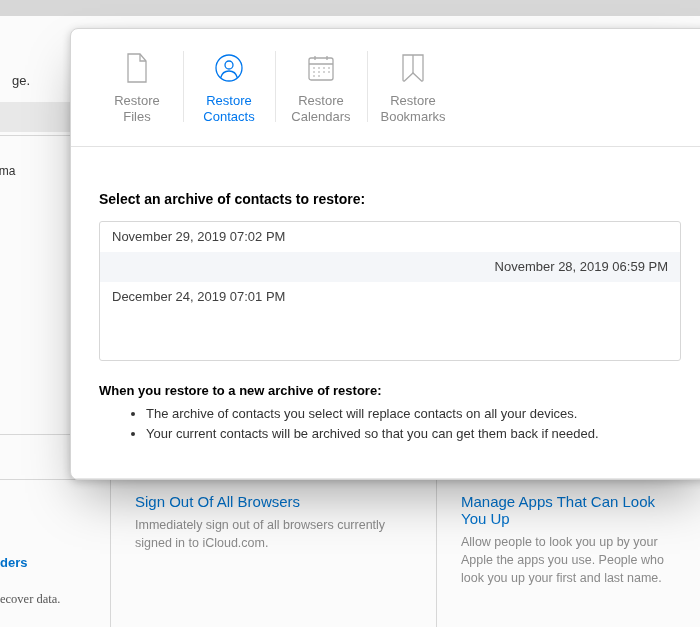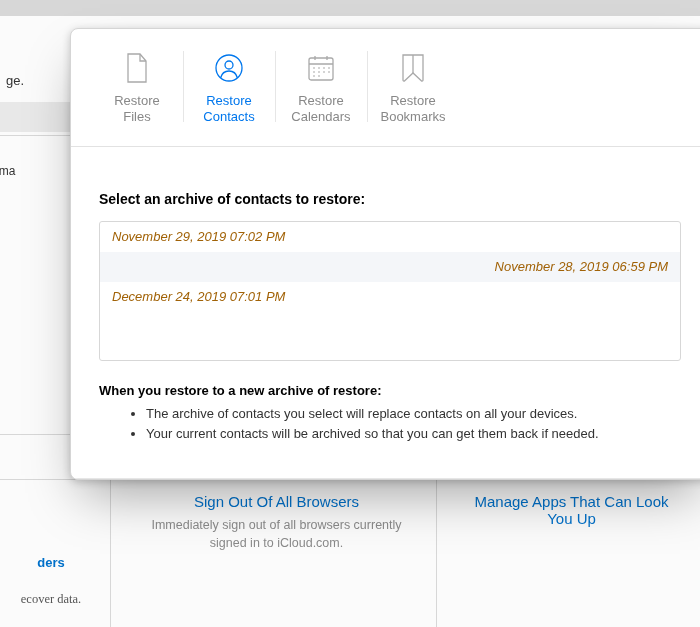--- a/index.html
+++ b/index.html
@@ -22,21 +22,21 @@
       top: 0; left: 0; right: 0; height: 16px;
       background: #d7d7d7;
     }
     .bg .page-bg {
       position: absolute;
       top: 16px; left: 0; right: 0; bottom: 0;
       background: #fbfbfb;
     }
     .bg .crumb {
       position: absolute;
-      top: 73px; left: 6px;
+      top: 73px; left: 12px;
       font-size: 13px;
       color: #333;
     }
     .bg .sel-row {
       position: absolute;
       top: 102px; left: 0; right: 0; height: 30px;
       background: #e8e8e8;
     }
     .bg .hr {
       position: absolute;
@@ -53,21 +53,20 @@
       position: absolute;
       left: 0; right: 0; top: 479px; bottom: 0;
     }
     .bg .cols {
       display: flex;
       height: 100%;
     }
     .bg .col {
       padding: 14px 18px 3px 24px;
       border-left: 1px solid #d7d7d7;
-      text-align: center;
     }
     .bg .col0 { flex: 0 0 110px; border-left: none; padding-left: 0; padding-right: 8px; }
     .bg .col1 { flex: 0 0 326px; }
     .bg .col2 { flex: 1; }
     .bg .link {
       font-size: 15px;
       color: #0070c9;
       margin-bottom: 6px;
       cursor: pointer;
     }
@@ -147,24 +146,23 @@
     .archive-list {
       border: 1px solid #d7d7d7;
       border-radius: 3px;
       height: 140px;
       overflow: hidden;
       background: #fff;
     }
     .archive-row {
       padding: 7px 12px;
       font-size: 13px;
-      color: #a16207;
+      color: #404040;
       cursor: pointer;
       border-bottom: 1px solid transparent;
-      font-style: italic;
     }
     .archive-row.selected { background: #f4f6f9; text-align: right; }
 
     .info {
       margin-top: 22px;
     }
     .info-title { font-size: 13px; font-weight: 600; color: #000; margin-bottom: 6px; }
     .info ul { list-style: disc; padding-left: 22px; }
     .info li { font-size: 13px; color: #333; line-height: 1.5; margin-left: 25px; }
 
@@ -191,20 +189,21 @@
       <div class="col col0">
         <div class="link0">ders</div>
         <div class="small">ecover data.</div>
       </div>
       <div class="col col1">
         <div class="link">Sign Out Of All Browsers</div>
         <div class="desc">Immediately sign out of all browsers currently signed in to iCloud.com.</div>
       </div>
       <div class="col col2">
         <div class="link">Manage Apps That Can Look You Up</div>
+        <div class="desc">Allow people to look you up by your Apple the apps you use. People who look you up your first and last name.</div>
       </div>
     </div>
   </div>
 </div>
 
 <div class="modal">
   <div class="tabs">
 
     <div class="tab">
       <div class="icon-wrap">

